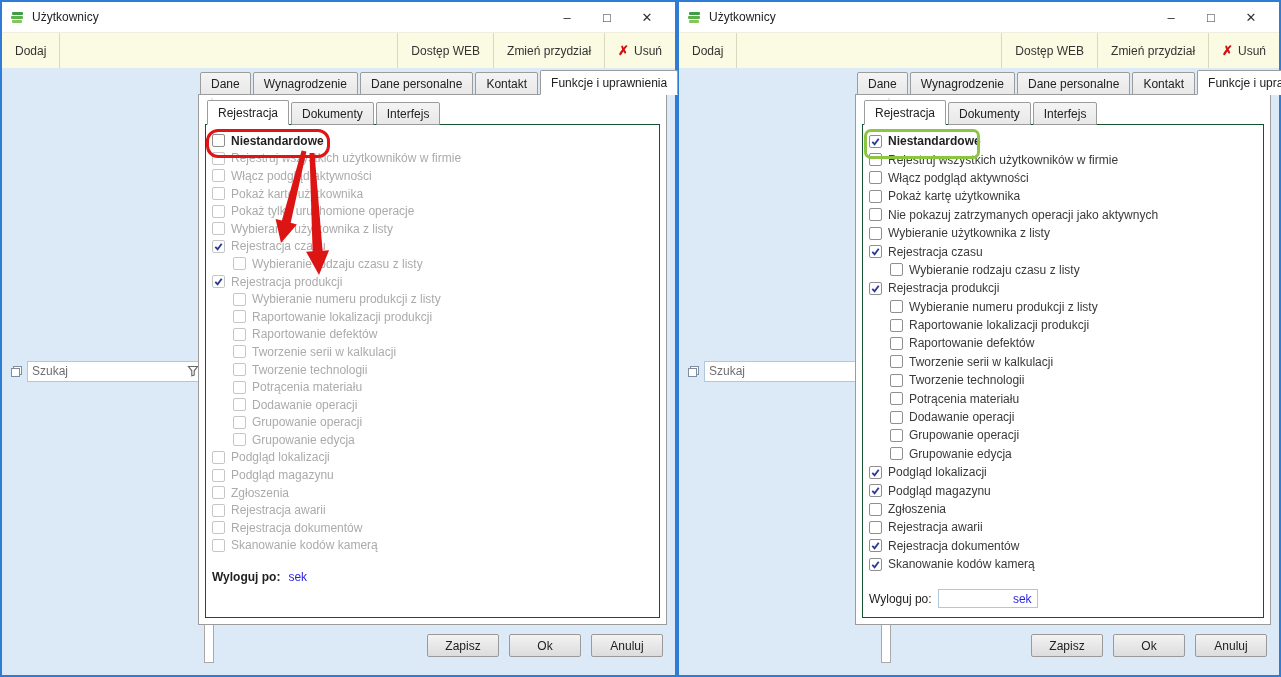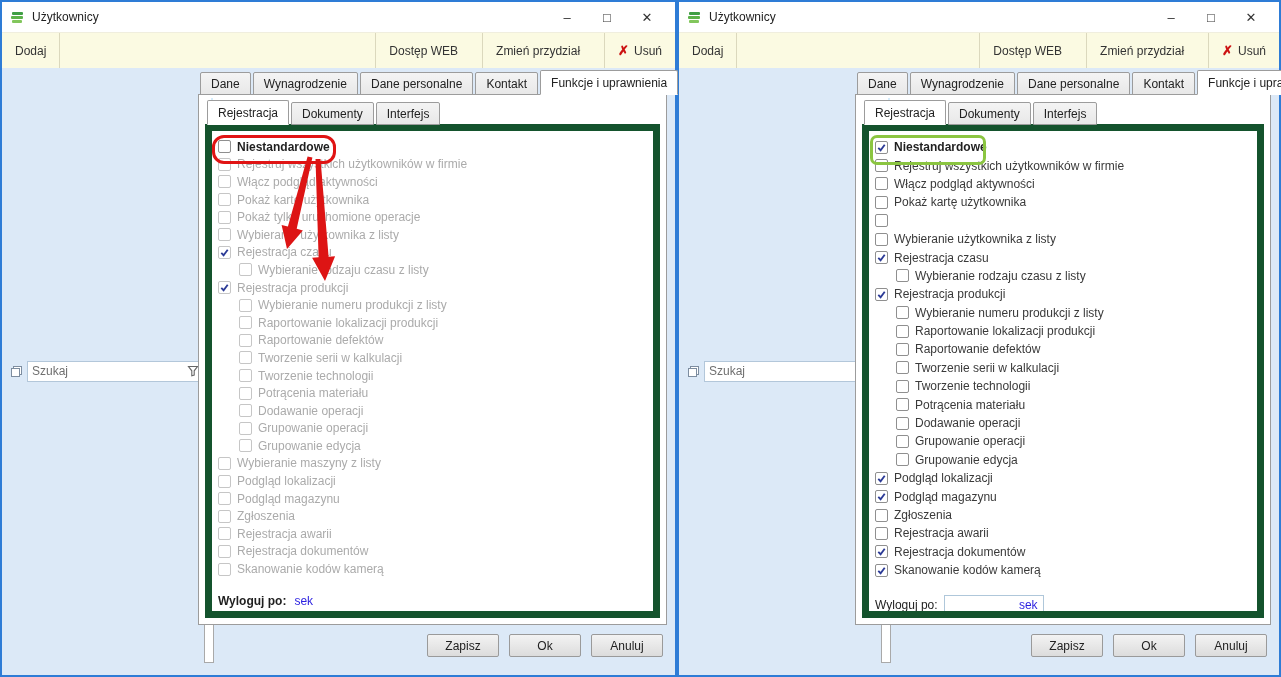--- a/index.html
+++ b/index.html
@@ -10,21 +10,21 @@
   .win { position:absolute; top:0; height:677px; border:2px solid #2e7cd6; background:#dce9f7; display:flex; flex-direction:column; }
   .w1 { left:0; width:677px; }
   .w2 { left:677px; width:604px; }
 
   .titlebar { height:30px; background:#fff; display:flex; align-items:center; padding:0 8px; flex:none; }
   .app-icon { width:15px; height:15px; margin-right:7px; display:inline-flex; }
   .title { font-size:12px; color:#222; }
   .win-controls { margin-left:auto; display:flex; align-items:center; }
   .win-ctl { width:40px; text-align:center; font-size:13px; color:#333; cursor:default; }
 
-  .toolbar { height:36px; background:#fbfae2; display:flex; align-items:stretch; flex:none; border-top:1px solid #f0eede;gap:11px; }
+  .toolbar { height:36px; background:#fbfae2; display:flex; align-items:stretch; flex:none; border-top:1px solid #f0eede; }
   .tb-btn { display:flex; align-items:center; padding:0 13px; font-size:12px; color:#333; }
   .tb-first { border-right:1px solid #dbd8bd; }
   .tb-spacer { flex:1; }
   .tb-right { border-left:1px solid #dbd8bd; }
   .x-icon { color:#cc1212; font-weight:bold; font-size:13px; margin-right:5px; }
 
   .content { flex:1; display:flex; padding:4px 8px 0 8px; gap:10px; position:relative; min-height:0; }
 
   
   .sidebar { display:flex; flex-direction:row; flex:none; min-height:0; }
@@ -54,21 +54,21 @@
   .tree-row.user .blur-name { display:inline-block; }
   .t-label { font-size:12px; color:#222; }
 
   
   .main { flex:1; display:flex; flex-direction:column; min-width:0; min-height:0;border-radius:30px; }
   .tabs-row { display:flex; margin:0 0 -1px 2px; position:relative; z-index:3; flex:none; }
   .tab { padding:4px 10px 3px; font-size:12px; color:#222; background:linear-gradient(#f4f4f4,#e8e8e8); border:1px solid #9c9c9c; margin-right:2px; border-radius:2px 2px 0 0; white-space:nowrap; }
   .tab.active { background:#fff; border-bottom:1px solid #fff; padding-top:5px; margin-top:-2px; }
   .tabpage { border:1px solid #9c9c9c; background:#fff; flex:1; padding:7px 6px 6px 6px; display:flex; flex-direction:column; min-height:0; }
   .subtabs-row { display:flex; margin:0 0 -1px 2px; position:relative; z-index:3; flex:none; }
-  .subpage { border:7px solid #14532d; background:#fff; flex:1; padding:7px 6px; position:relative; overflow:hidden; min-height:0; }
+  .subpage { border:1px solid #14532d; background:#fff; flex:1; padding:7px 6px; position:relative; overflow:hidden; min-height:0; }
 
   .cb-row { display:flex; align-items:center; position:relative; }
   .w1 .cb-row { height:17.6px; }
   .w2 .cb-row { height:18.4px; }
   .cb-box { width:13px; height:13px; border:1px solid #8f8f8f; background:#fff; border-radius:2px; margin-right:6px; display:flex; align-items:center; justify-content:center; flex:none; }
   .cb-box svg { display:none; }
   .cb-row.checked .cb-box svg { display:block; }
   .cb-label { font-size:12px; color:#3a3a3a; white-space:nowrap; }
   .cb-row.bold .cb-label { font-weight:bold; color:#1f1f1f; }
   .cb-row.disabled .cb-box { border-color:#c6c6c6; }
@@ -534,26 +534,20 @@
                 <div class="cb-row disabled indent">
                   <span class="cb-box">
                     
                   </span>
                   <span class="cb-label">Grupowanie edycja</span>
                 </div>
                 <div class="cb-row disabled">
                   <span class="cb-box">
                     
                   </span>
-                  <span class="cb-label">Wybieranie maszyny z listy</span>
-                </div>
-                <div class="cb-row disabled">
-                  <span class="cb-box">
-                    
-                  </span>
                   <span class="cb-label">Podgląd lokalizacji</span>
                 </div>
                 <div class="cb-row disabled">
                   <span class="cb-box">
                     
                   </span>
                   <span class="cb-label">Podgląd magazynu</span>
                 </div>
                 <div class="cb-row disabled">
                   <span class="cb-box">
@@ -955,20 +949,21 @@
                 <div class="cb-row">
                   <span class="cb-box">
                     
                   </span>
                   <span class="cb-label">Pokaż kartę użytkownika</span>
                 </div>
                 <div class="cb-row">
                   <span class="cb-box">
                     
                   </span>
+                  <span class="cb-label">Nie pokazuj zatrzymanych operacji jako aktywnych</span>
                 </div>
                 <div class="cb-row">
                   <span class="cb-box">
                     
                   </span>
                   <span class="cb-label">Wybieranie użytkownika z listy</span>
                 </div>
                 <div class="cb-row checked">
                   <span class="cb-box">
                     <svg width="11" height="11" viewBox="0 0 12 12">

